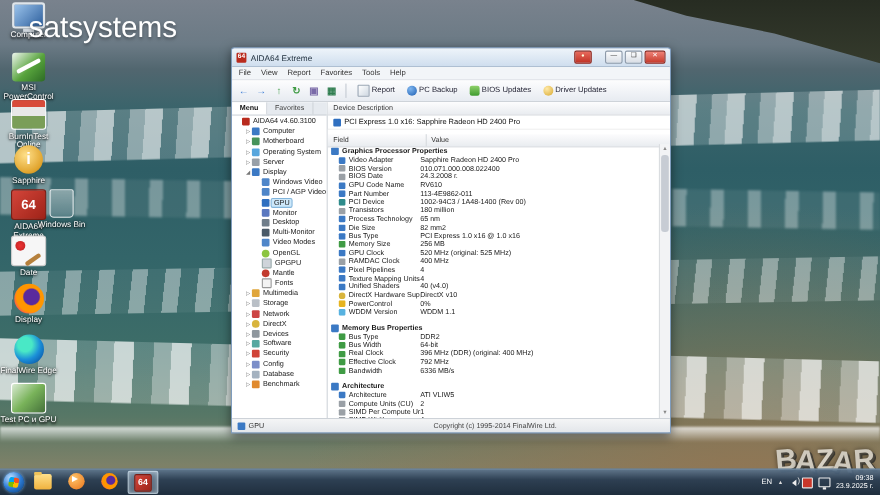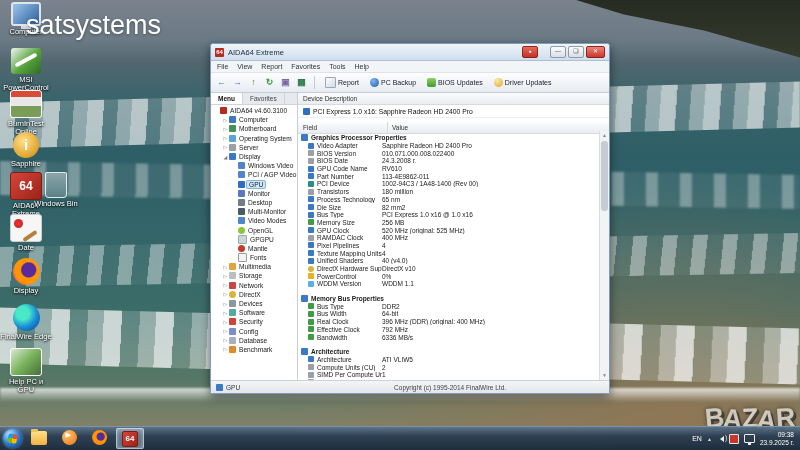--- a/index.html
+++ b/index.html
@@ -223,21 +223,21 @@
     <div class="dicon di-firefox">
       <div class="dart art-firefox"></div>
       <div class="dlabel">Display</div>
     </div>
     <div class="dicon di-edge">
       <div class="dart art-edge"></div>
       <div class="dlabel">FinalWire Edge</div>
     </div>
     <div class="dicon di-testgpu">
       <div class="dart art-testgpu"></div>
-      <div class="dlabel">Help PC и GPU</div>
+      <div class="dlabel">Test PC и GPU</div>
     </div>
   </div>
 
 <div class="window">
   <div class="titlebar">
     <span class="title-ic">64</span>
     <span class="title-text">AIDA64 Extreme</span>
     <span class="wbtns" id="wbtns">
         <span class="wbtn wb-alert-button"></span>
         <span class="wbtn wb-minimize-button"></span>

